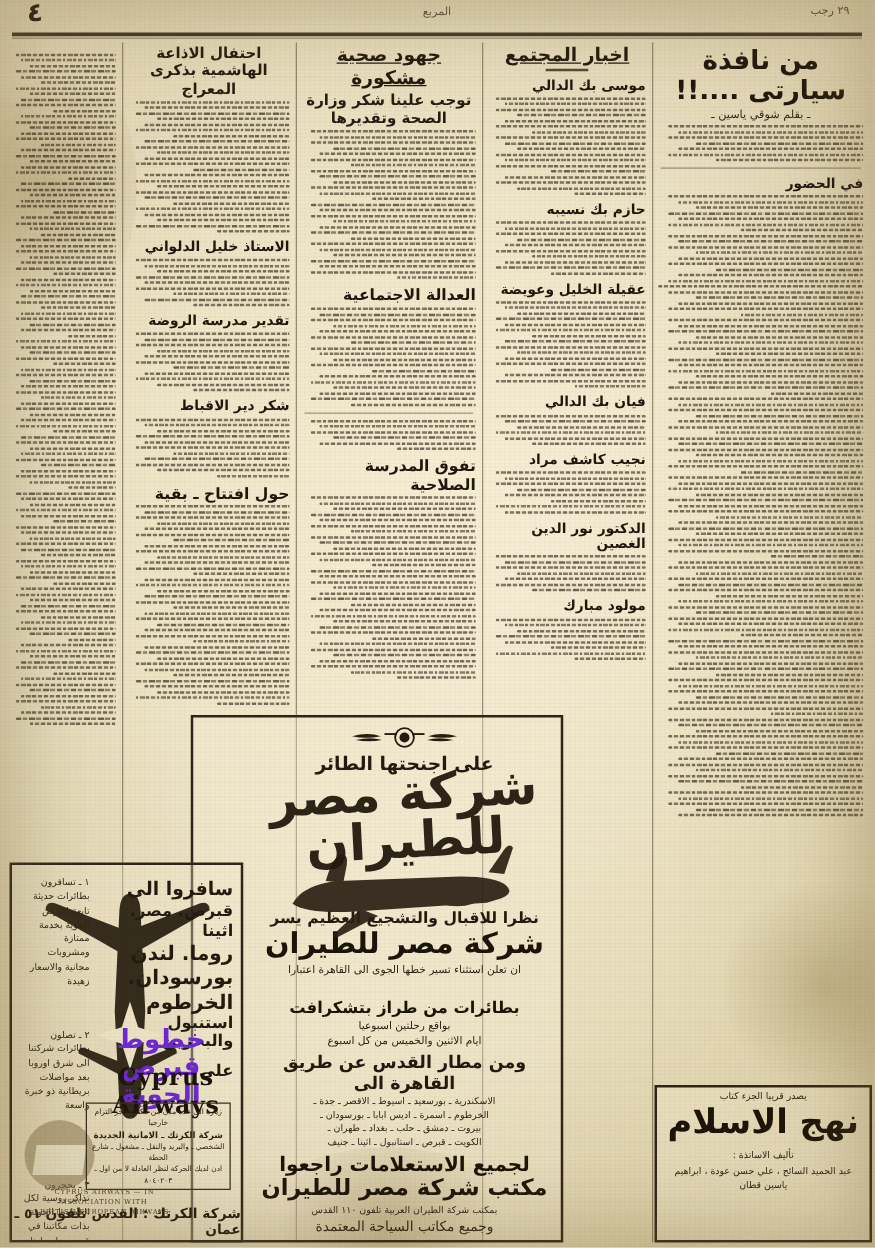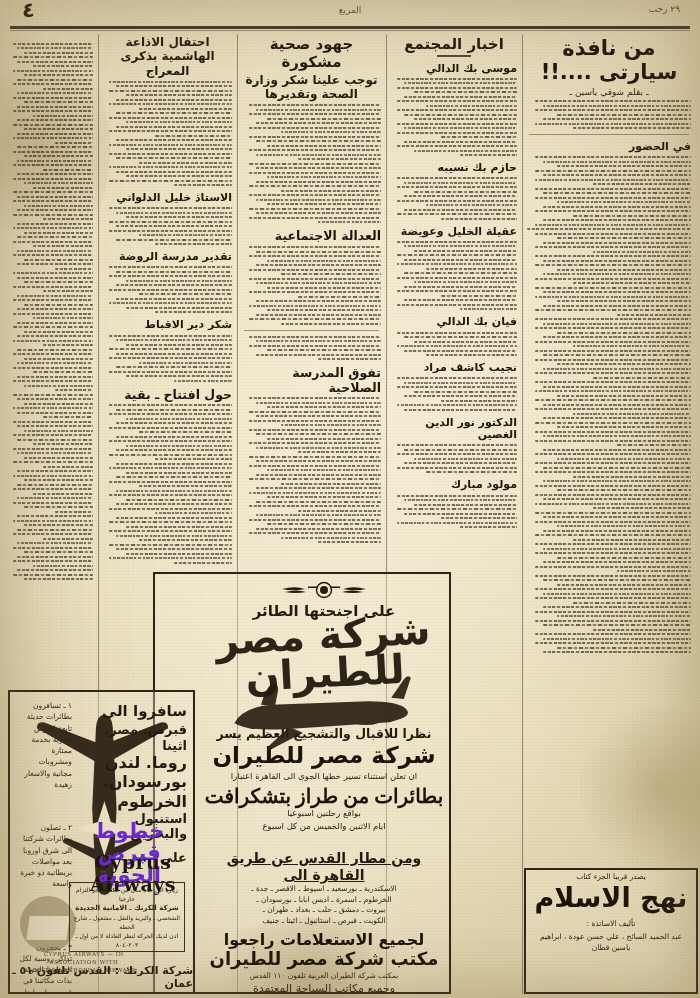--- a/index.html
+++ b/index.html
@@ -54,21 +54,21 @@
   .c5{right:598px;width:90px;}    
 
   .vrule{position:absolute;top:0;bottom:0;width:1px;background:#4b3f2b;opacity:.55;}
 
   
   .hl-main{
     font-size:21px;font-weight:bold;text-align:center;line-height:1.15;
     color:#1f170d;margin:2px 0 3px;letter-spacing:.3px;
   }
   .hl-big{
-    font-size:15px;font-weight:bold;text-align:center;line-height:1.2;color:#221a0f;margin:1px 0 2px;
+    font-size:15px;font-weight:bold;text-align:center;line-height:1.2;color:#221a0f;margin:1px 0 2px;text-decoration:underline;
   }
   .hl-sub{
     font-size:12px;font-weight:bold;text-align:center;line-height:1.2;color:#241c11;margin:1px 0 2px;
   }
   .byline{font-size:9px;text-align:center;color:#35291a;margin:1px 0 3px;}
   .sec-head{
     font-size:12.5px;font-weight:bold;text-align:right;color:#1f170d;margin:6px 0 2px;line-height:1.15;
   }
   .sec-head.sm{font-size:11px;}
   .underline-short{
@@ -761,24 +761,24 @@
         </svg>
 
         <div style="position:absolute;top:14px;right:16px;left:16px;
                     font-size:40px;font-weight:bold;color:#221a0e;text-align:center;
                     line-height:.95;opacity:.95;transform:rotate(-3deg);">شركة مصر للطيران</div>
       </div>
 
       <div class="ad-title-mid" style="margin-top:6px;font-size:12.5px;">نظرا للاقبال والتشجيع العظيم يسر</div>
       <div class="ad-title-huge" style="margin:2px 0 3px;">شركة مصر للطيران</div>
       <div class="ad-line sm">ان تعلن استثناء تسير خطها الجوى الى القاهرة اعتبارا</div>
-      <div class="ad-title-big" style="margin-top:3px;font-size:20px;font-family:Liberation Serif, serif;">بطائرات من طراز بتشكرافت</div>
+      <div class="ad-title-big" style="margin-top:18px;font-size:13px;">بطائرات من طراز بتشكرافت</div>
       <div class="ad-line sm">بواقع رحلتين اسبوعيا</div>
       <div class="ad-line sm">ايام الاثنين والخميس من كل اسبوع</div>
-      <div class="ad-title-mid" style="margin-top:18px;font-size:14px;text-decoration:underline;">ومن مطار القدس عن طريق القاهرة الى</div>
+      <div class="ad-title-mid" style="margin-top:3px;font-size:14px;">ومن مطار القدس عن طريق القاهرة الى</div>
       <div class="ad-line xs">الاسكندرية ـ بورسعيد ـ اسيوط ـ الاقصر ـ جدة ـ</div>
       <div class="ad-line xs">الخرطوم ـ اسمرة ـ اديس ابابا ـ بورسودان ـ</div>
       <div class="ad-line xs">بيروت ـ دمشق ـ حلب ـ بغداد ـ طهران ـ</div>
       <div class="ad-line xs">الكويت ـ قبرص ـ استانبول ـ اثينا ـ جنيف</div>
       <div class="ad-title-big" style="margin-top:4px;font-size:16px;">لجميع الاستعلامات راجعوا</div>
       <div class="ad-title-big" style="font-size:18px;">مكتب شركة مصر للطيران</div>
       <div class="ad-line xs" style="margin-top:2px;">بمكتب شركة الطيران العربية تلفون ١١٠ القدس</div>
       <div class="ad-line" style="font-size:11px;">وجميع مكاتب السياحة المعتمدة</div>
     </div>
   </div>

